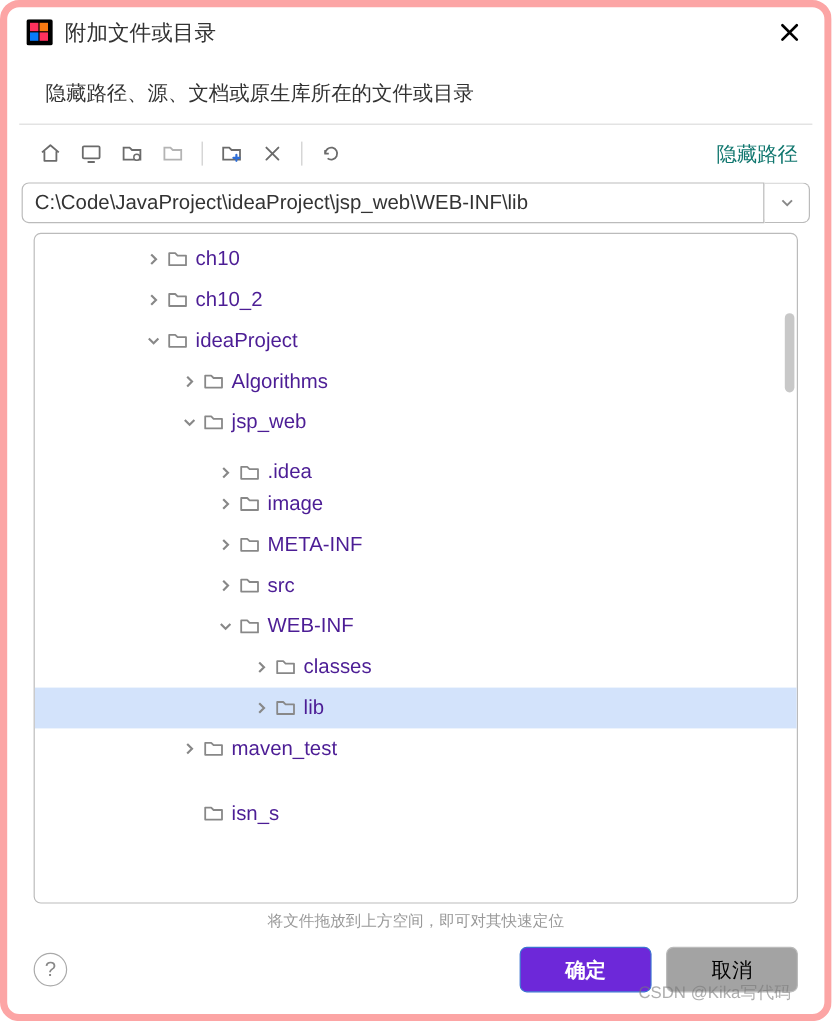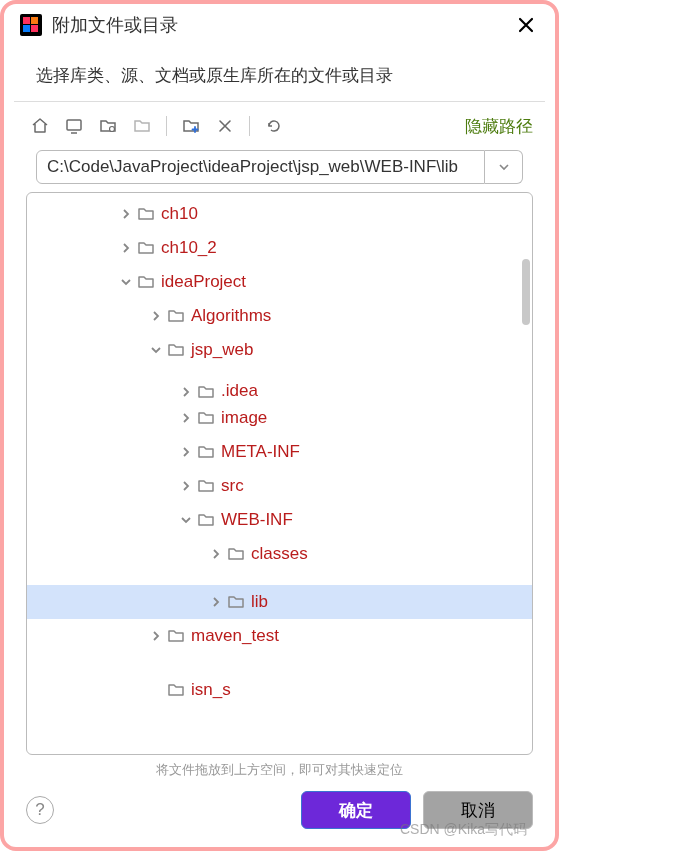--- a/index.html
+++ b/index.html
@@ -1,18 +1,18 @@
 <!DOCTYPE html>
 <html><head>
   <meta charset="utf-8">
   <style>
     * { box-sizing: border-box; margin: 0; padding: 0; }
     body { font-family: -apple-system, BlinkMacSystemFont, "Segoe UI", "Microsoft YaHei", sans-serif; background: #fff; }
     .dialog {
-      width: 559px; height: 851px; border: 4px solid #fca5a5; border-radius: 16px;
+      width: 693px; height: 851px; border: 6px solid #fca5a5; border-radius: 16px;
       display: flex; flex-direction: column; overflow: hidden; position: relative;
     }
     .header {
       display: flex; align-items: center; padding: 8px 16px; gap: 10px;
     }
     .app-logo { width: 22px; height: 22px; }
     .title { font-size: 18px; color: #333; flex: 1; }
     .close-btn { cursor: pointer; padding: 4px; color: #000; }
     .subtitle {
       padding: 18px 22px 14px; font-size: 17px; color: #333;
@@ -20,22 +20,22 @@
     }
     .toolbar {
       display: flex; align-items: center; padding: 10px 22px; gap: 6px;
     }
     .tool-btn {
       width: 28px; height: 28px; display: flex; align-items: center; justify-content: center;
       cursor: pointer; border-radius: 4px; color: #6b6b6b;
     }
     .tool-sep { width: 1px; height: 20px; background: #ccc; margin: 0 4px; }
     .tool-spacer { flex: 1; }
-    .hide-path { color: #4d7c0f; font-size: 17px; cursor: pointer; }
-    .path-row { display: flex; padding: 0 32px 8px; gap: 0; }
+    .hide-path { color: #0f766e; font-size: 17px; cursor: pointer; }
+    .path-row { display: flex; padding: 0 12px 8px; gap: 0; }
     .path-input {
       flex: 1; border: 1px solid #bbb; border-radius: 6px 0 0 6px;
       padding: 6px 10px; font-size: 17px; font-family: inherit; color: #333;
       outline: none;
     }
     .path-dropdown {
       width: 38px; border: 1px solid #bbb; border-left: none; border-radius: 0 6px 6px 0;
       display: flex; align-items: center; justify-content: center; cursor: pointer; color: #888;
     }
     .tree-container {
@@ -47,21 +47,21 @@
       display: flex; align-items: center; height: 34px; font-size: 17px;
       cursor: pointer; color: #333;
     }
     .tree-row.selected { background: #d3e3fb; }
     .chevron {
       width: 18px; height: 18px; display: flex; align-items: center; justify-content: center;
       color: #888; margin-right: 2px;
     }
     .chevron.blank { visibility: hidden; }
     .folder-icon { margin-right: 6px; color: #888; display: flex; align-items: center; }
-    .node-label { color: #b91c1c; }
+    .node-label { color: #4c1d95; }
     .scrollbar-thumb {
       position: absolute; right: 2px; top: 66px; width: 8px; height: 66px;
       background: #c8c8c8; border-radius: 4px;
     }
     .hint {
       text-align: center; font-size: 13px; color: #999; padding: 2px 0 8px;
     }
     .footer {
       display: flex; align-items: center; padding: 4px 22px 18px; gap: 12px;
     }
@@ -98,21 +98,21 @@
         </svg>
     </span>
     <span class="title">附加文件或目录</span>
     <span class="close-btn">
       <svg width="18" height="18" viewBox="0 0 18 18">
           <path d="M3 3 L15 15 M15 3 L3 15" stroke="currentColor" stroke-width="2.2" stroke-linecap="round"></path>
         </svg>
     </span>
   </div>
 
-  <div class="subtitle">选择库类、源、文档或原生库所在的文件或目录</div>
+  <div class="subtitle">隐藏路径、源、文档或原生库所在的文件或目录</div>
 
   <div class="toolbar">
     <span class="tool-btn">
       <svg width="18" height="18" viewBox="0 0 18 18">
           <path d="M2 8 L9 2 L16 8 M4 7 V15 H14 V7" fill="none" stroke="currentColor" stroke-width="1.5" stroke-linejoin="round"></path>
         </svg>
     </span>
     <span class="tool-btn">
       <svg width="18" height="18" viewBox="0 0 18 18">
           <rect x="2" y="3" width="14" height="10" rx="1" fill="none" stroke="currentColor" stroke-width="1.5"></rect>
@@ -300,21 +300,21 @@
               <path d="M4 2 L8 6 L4 10" fill="none" stroke="currentColor" stroke-width="1.8"></path>
             </svg>
           </span>
           <span class="folder-icon">
             <svg width="18" height="18" viewBox="0 0 18 18">
               <path d="M2 5 V14 H16 V6 H9 L7 4 H2 Z" fill="none" stroke="currentColor" stroke-width="1.5" stroke-linejoin="round"></path>
             </svg>
           </span>
           <span class="node-label">classes</span>
         </div>
-        <div class="tree-row selected" style="padding-left: 180px; margin-top: 14px;">
+        <div class="tree-row selected" style="padding-left: 180px;">
           <span class="chevron">
             <svg width="12" height="12" viewBox="0 0 12 12">
               <path d="M4 2 L8 6 L4 10" fill="none" stroke="currentColor" stroke-width="1.8"></path>
             </svg>
           </span>
           <span class="folder-icon">
             <svg width="18" height="18" viewBox="0 0 18 18">
               <path d="M2 5 V14 H16 V6 H9 L7 4 H2 Z" fill="none" stroke="currentColor" stroke-width="1.5" stroke-linejoin="round"></path>
             </svg>
           </span>

